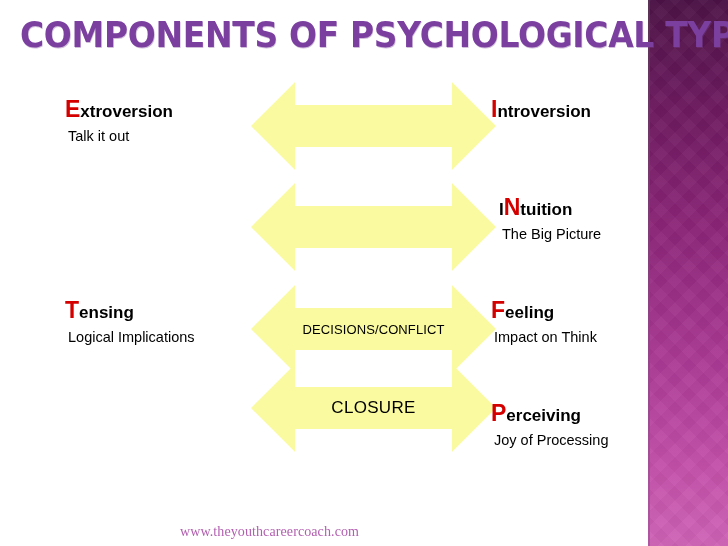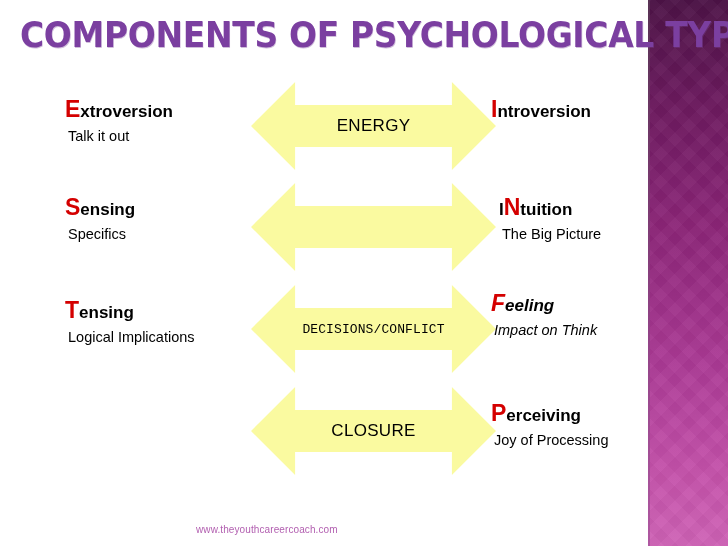--- a/index.html
+++ b/index.html
@@ -94,27 +94,26 @@
     justify-content: center;
     color: #000000;
     font-family: "Liberation Sans", sans-serif;
     font-size: 17px;
     letter-spacing: 0.3px;
     white-space: nowrap;
   }
   .arrow-label.small {
     font-size: 13px;
     letter-spacing: 0.1px;
-    font-family: Liberation Mono, monospace;
   }
 
   #arrow-1, #arrow-label-1 { top: 82px; }
   #arrow-2, #arrow-label-2 { top: 183px; }
   #arrow-3, #arrow-label-3 { top: 285px; }
-  #arrow-4, #arrow-label-4 { top: 387px; }
+  #arrow-4, #arrow-label-4 { top: 364px; }
 
   
   .pole {
     position: absolute;
     width: 180px;
   }
   .pole.left  { left: 65px; }
   .pole.right { left: 491px; }
   .pole.right.indent { left: 499px; }
 
@@ -144,64 +143,59 @@
     line-height: 20px;
     white-space: nowrap;
     margin: 3px 0 0 3px;
   }
 
   #pole-e  { top: 98px;  }
   #pole-i  { top: 98px;  }
   #pole-s  { top: 196px; }
   #pole-n  { top: 196px; }
   #pole-t  { top: 299px; }
-  #pole-f  { top: 292px; font-style: italic; }
+  #pole-f  { top: 299px; }
   #pole-j  { top: 402px; }
   #pole-p  { top: 402px; }
 
   
   #footer-url {
     position: absolute;
-    left: 196px;
+    left: 180px;
     top: 524px;
-    font-family: Liberation Sans, sans-serif;
-    font-size: 10px;
+    font-family: Liberation Serif, serif;
+    font-size: 14px;
     color: #b25fb0;
     letter-spacing: 0.1px;
     white-space: nowrap;
   }
 </style>
 </head>
 <body>
 
 <div id="slide">
 
   <div id="band-edge-left"></div>
   <div id="right-band"></div>
 
   <div id="title">Components of Psychological Type</div>
 
   <div class="arrow" id="arrow-1"></div>
-  <div class="arrow-label" id="arrow-label-1">ENERGY</div>
 
   <div class="pole left" id="pole-e">
     <p class="pole-title"><span class="cap">E</span><span>xtroversion</span></p>
     <p class="pole-sub">Talk it out</p>
   </div>
 
   <div class="pole right" id="pole-i">
     <p class="pole-title"><span class="cap">I</span><span>ntroversion</span></p>
   </div>
 
   <div class="arrow" id="arrow-2"></div>
 
-  <div class="pole left" id="pole-s">
-    <p class="pole-title"><span class="cap">S</span><span>ensing</span></p>
-    <p class="pole-sub">Specifics</p>
-  </div>
 
   <div class="pole right indent" id="pole-n">
     <p class="pole-title"><span class="cap-black">I</span><span class="cap">N</span><span>tuition</span></p>
     <p class="pole-sub">The Big Picture</p>
   </div>
 
   <div class="arrow" id="arrow-3"></div>
   <div class="arrow-label small" id="arrow-label-3">DECISIONS/CONFLICT</div>
 
   <div class="pole left" id="pole-t">

